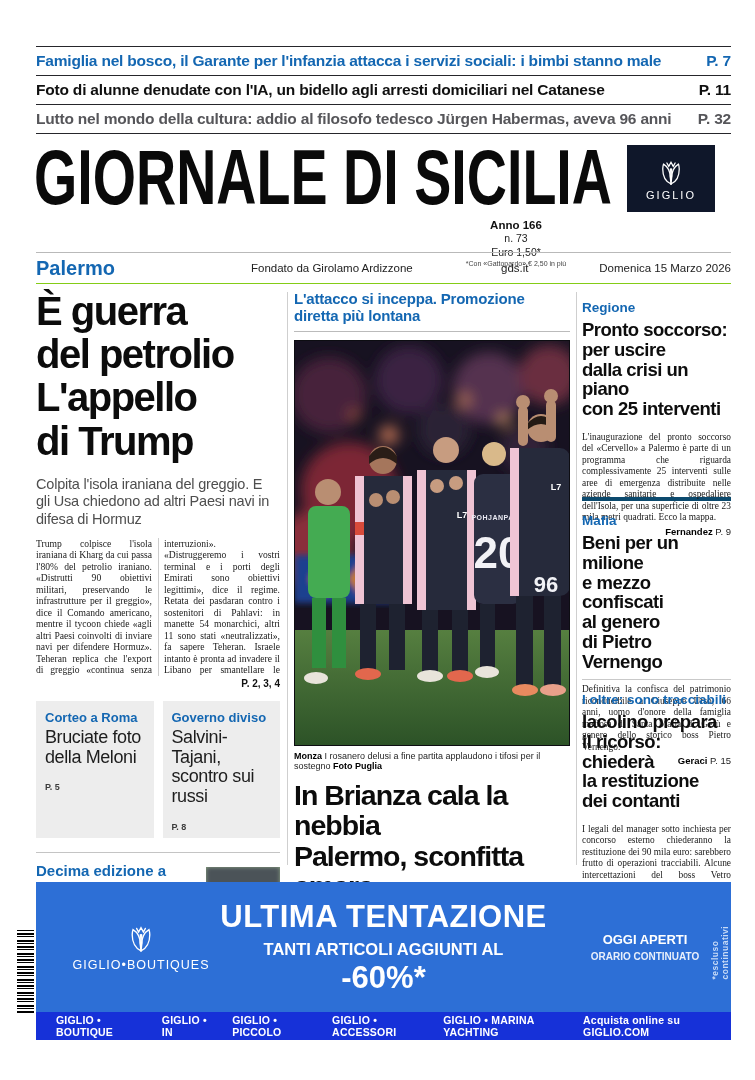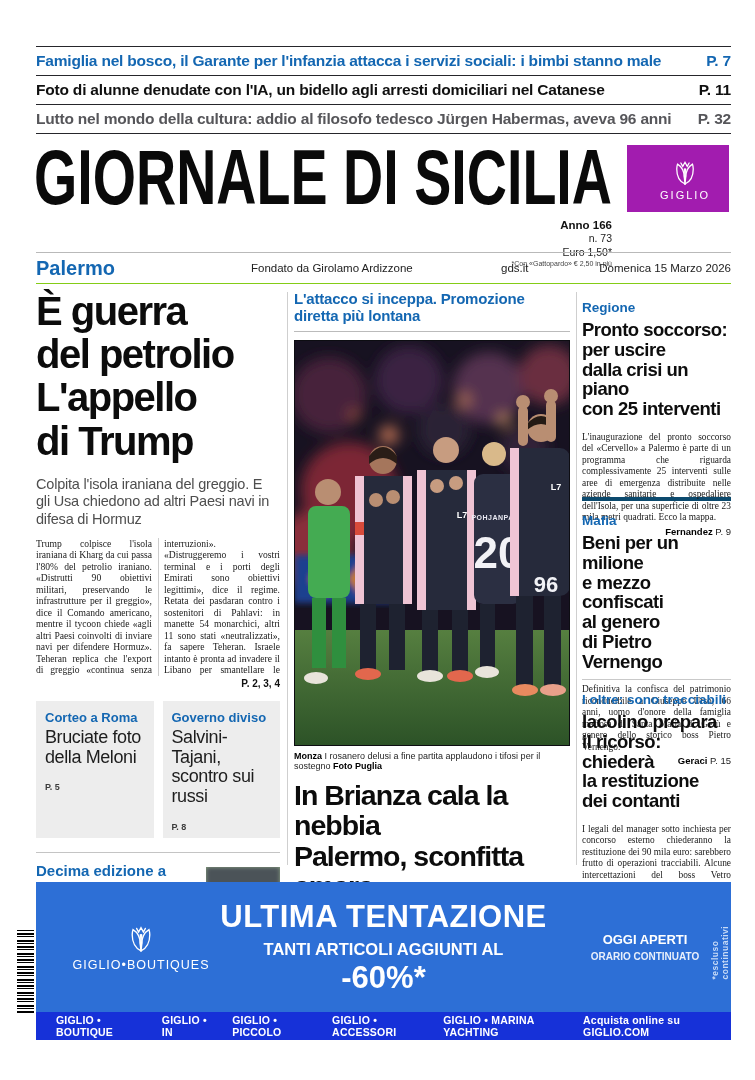--- a/index.html
+++ b/index.html
@@ -9,24 +9,24 @@
 
   
   .strips{position:absolute;left:36px;right:24px;top:46px;}
   .strip{display:flex;justify-content:space-between;align-items:center;height:28px;
          border-top:1.5px solid #26262b;font-weight:bold;font-size:15.5px;letter-spacing:-0.2px;}
   .strips .last{border-bottom:1.5px solid #26262b;}
   .c-blue{color:#1467b2;} .c-black{color:#101010;} .c-gray{color:#56565a;}
 
   
   .masthead-title{position:absolute;left:34px;top:140px;width:580px;height:76px;}
-  .badge{position:absolute;left:627px;top:145px;width:88px;height:67px;background:#a21caf;
-         display:flex;flex-direction:column;align-items:center;justify-content:center;color:#fff;padding-left:14px;}
+  .badge{position:absolute;left:627px;top:145px;width:88px;height:67px;background:#0f172a;
+         display:flex;flex-direction:column;align-items:center;justify-content:center;color:#fff;}
   .badge .brand{font-size:11px;letter-spacing:2px;margin-top:2px;}
-  .edition{position:absolute;left:420px;top:218px;width:192px;text-align:right;line-height:1.25;}
+  .edition{position:absolute;left:420px;top:218px;width:192px;text-align:center;line-height:1.25;}
   .edition .anno{font-weight:bold;font-size:11.5px;}
   .edition .small{font-size:10.5px;color:#222;}
   .edition .note{font-size:7px;color:#444;margin-top:1px;}
 
   
   .dateline{position:absolute;left:36px;right:24px;top:252px;height:30px;
             border-top:1px solid #b9b9b9;border-bottom:1px solid #84cc16;
             display:flex;align-items:center;font-size:11.5px;color:#222;}
   .dateline .city{color:#1467b2;font-weight:bold;font-size:20px;width:215px;}
   .dateline .founded{width:250px;}

